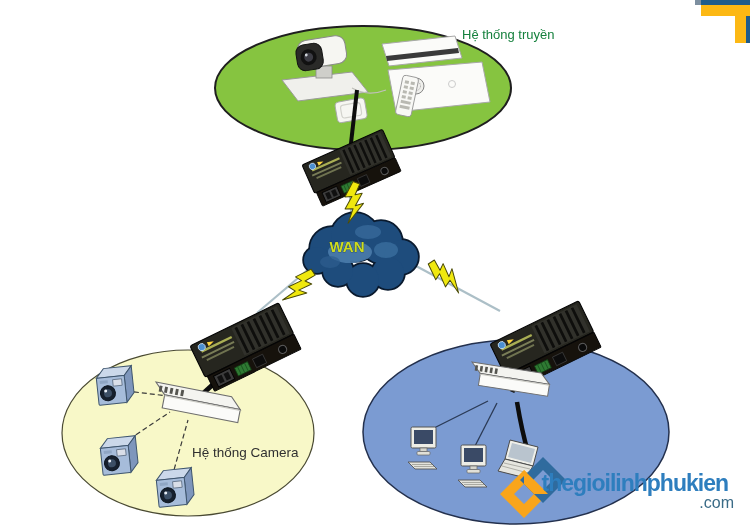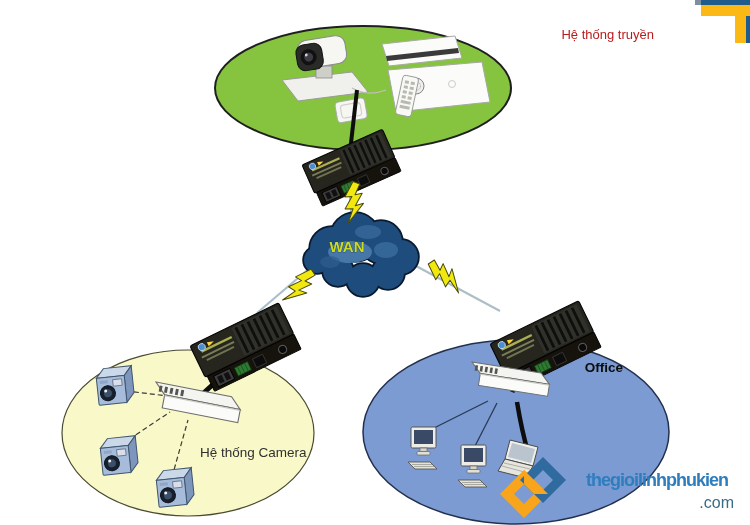--- a/index.html
+++ b/index.html
@@ -6,31 +6,31 @@
   .stage {
     position:relative; width:750px; height:525px; background:#ffffff;
     overflow:hidden;
     font-family:"Liberation Sans","DejaVu Sans",sans-serif;
   }
   .stage > svg { position:absolute; left:0; top:0; }
   svg text { font-family:"Liberation Sans","DejaVu Sans",sans-serif; }
 
   .lbl { position:absolute; }
   .lbl-multimedia {
-    left:462px; top:27px; width:192px; text-align:right;
-    font-size:13px; line-height:15px; color:#b91c1c;
-  }
-  .lbl-camera { left:192px; top:445px; font-size:13.5px; color:#303030;margin-left:8px; }
+    left:462px; top:27px; width:192px; text-align:left;
+    font-size:13px; line-height:15px; color:#15803d;
+  }
+  .lbl-camera { left:192px; top:445px; font-size:13.5px; color:#303030; }
   .lbl-office { left:545px; top:361px; width:118px; text-align:center; line-height:14.5px; }
   .lbl-office .t1 { font-weight:bold; font-size:13.5px; color:#0d0d0d; display:block; }
   .lbl-office .t2 { font-size:12.5px; color:#1e1e22; display:block; }
 
   .brand-name {
     position:absolute; right:22px; top:470px;
-    font-size:18px; font-weight:bold; letter-spacing:-1px; color:#2E7EBE;
+    font-size:23px; font-weight:bold; letter-spacing:-1px; color:#2E7EBE;
   }
   .brand-tld {
     position:absolute; right:16px; top:494px;
     font-size:16px; font-weight:normal; color:#3A6B87;
   }
 </style>
 </head>
 <body>
 
 <div class="stage">
@@ -235,19 +235,18 @@
   </g>
 </svg>
 
 <div class="lbl lbl-multimedia">
   <span style="display:block">Hệ thống truyền</span>
 </div>
 
 <div class="lbl lbl-camera">Hệ thống Camera</div>
 
 <div class="lbl lbl-office">
-  <span class="t1">Office</span>
 </div>
 
 <div class="brand-name">thegioilinhphukien</div>
 <div class="brand-tld">.com</div>
 
 </div>
 
 </body></html>

